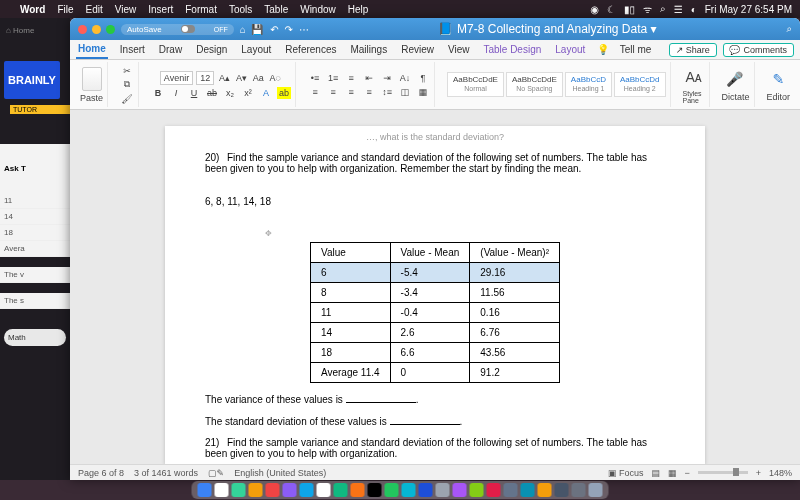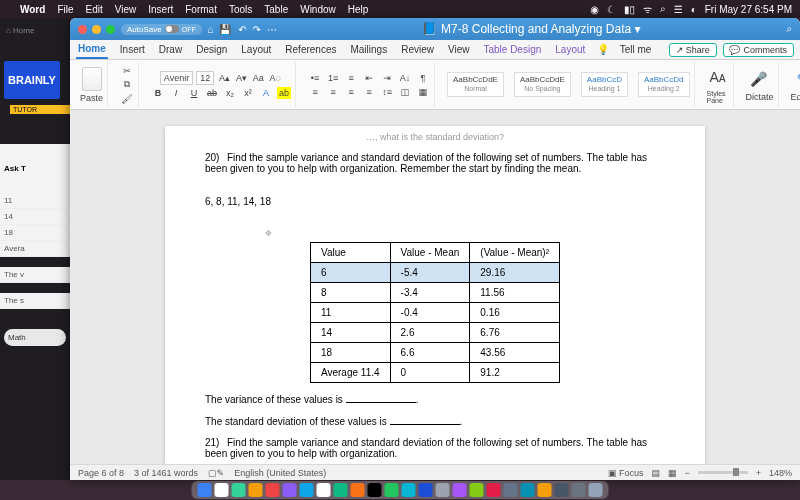--- a/index.html
+++ b/index.html
@@ -18,21 +18,21 @@
   .brainly .ask { color: #000; background: #f3f3f3; padding: 20px 4px; margin-top: 30px; font-weight: 600; }
   .brainly .row { background: #f3f3f3; color: #555; padding: 3px 4px; border-bottom: 1px solid #eee; }
   .brainly .math { background: #e8e8e8; color: #333; padding: 4px; border-radius: 10px; margin: 20px 4px; text-align: left; }
 
   
   .word { position: absolute; left: 70px; top: 18px; right: 0; bottom: 20px; background: #fff; display: flex; flex-direction: column; box-shadow: 0 0 12px rgba(0,0,0,.5); border-radius: 6px 6px 0 0; overflow: hidden; }
   .titlebar { height: 22px; background: linear-gradient(#4a9de0,#3a87c9); display: flex; align-items: center; color: #fff; font-size: 10px; padding: 0 8px; gap: 6px; }
   .traffic { display: flex; gap: 5px; }
   .traffic span { width: 9px; height: 9px; border-radius: 50%; display: inline-block; }
   .tl-close { background: #ff5f57; } .tl-min { background: #febc2e; } .tl-max { background: #28c840; }
-  .autosave { background: rgba(255,255,255,.2); border-radius: 8px; padding: 1px 6px; font-size: 8px; display: flex; align-items: center; gap: 3px; }
+  .autosave { background: rgba(255,255,255,.2); border-radius: 8px; padding: 1px 6px; font-size: 8px; display: flex; align-items: center; gap: 19px; }
   .switch { width: 14px; height: 8px; background: #888; border-radius: 4px; position: relative; }
   .switch::after { content: ''; width: 6px; height: 6px; background: #fff; border-radius: 50%; position: absolute; left: 1px; top: 1px; }
   .tb-icons { display: flex; gap: 6px; font-size: 10px; }
   .doc-title { flex: 1; text-align: center; font-size: 12px; }
 
   .ribbon-tabs { height: 20px; background: #f5f5f5; border-bottom: 1px solid #d0d0d0; display: flex; align-items: center; padding: 0 6px; font-size: 10px; gap: 10px; color: #333; }
   .ribbon-tabs .tab { padding: 3px 2px; cursor: pointer; }
   .ribbon-tabs .tab.active { color: #2b7cd3; border-bottom: 2px solid #2b7cd3; font-weight: 600; }
   .ribbon-tabs .right-tools { margin-left: auto; display: flex; gap: 6px; }
   .share-btn { border: 1px solid #14b8a6; padding: 1px 6px; border-radius: 3px; background: #fff; font-size: 9px; }
@@ -202,21 +202,21 @@
       <div class="btnrow">
         <span class="mini">≡</span>
         <span class="mini">≡</span>
         <span class="mini">≡</span>
         <span class="mini">≡</span>
         <span class="mini">↕≡</span>
         <span class="mini">◫</span>
         <span class="mini">▦</span>
       </div>
     </div>
-    <div class="grp" style="flex-direction:row; gap:10px;">
+    <div class="grp" style="flex-direction:row; gap:2px;">
       <div class="style-box">
           <div>AaBbCcDdE</div>
           <div class="s-lbl">Normal</div>
         </div>
       <div class="style-box">
           <div>AaBbCcDdE</div>
           <div class="s-lbl">No Spacing</div>
         </div>
       <div class="style-box">
           <div style="color:#2b7cd3">AaBbCcD</div>

